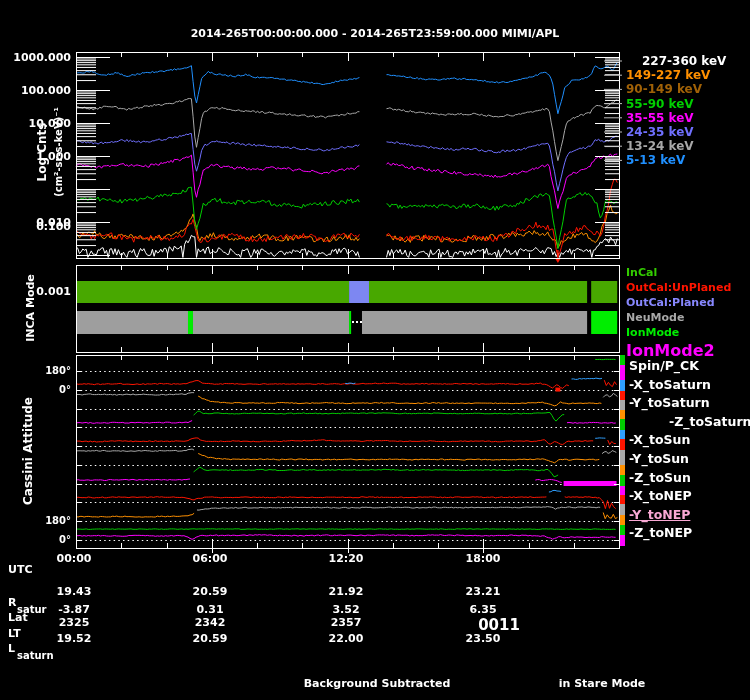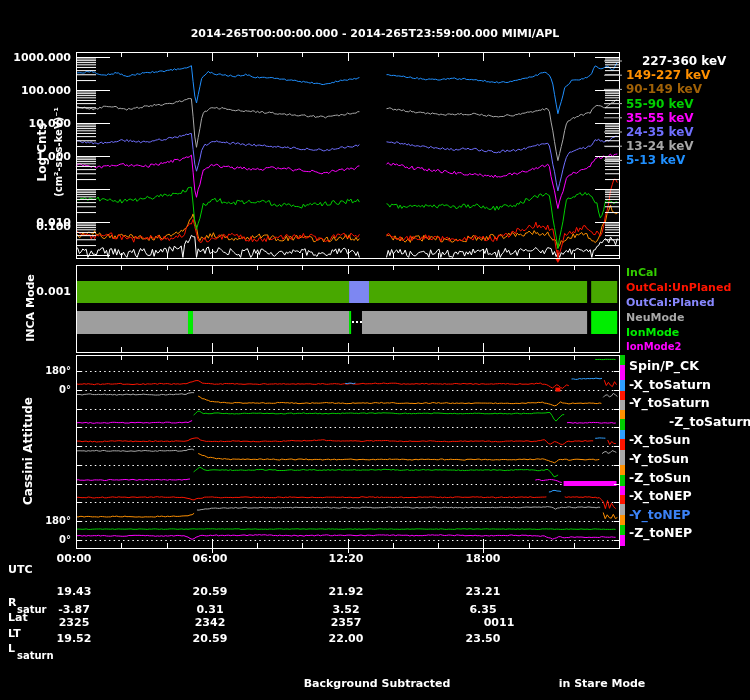--- a/index.html
+++ b/index.html
@@ -362,32 +362,32 @@
       <span class="abs b" style="left: 626px; top: 125px; font-size: 12px; color: rgb(112, 112, 255);">24-35 keV</span>
       <span class="abs b" style="left: 626px; top: 139.2px; font-size: 12px; color: rgb(168, 168, 168);">13-24 keV</span>
       <span class="abs b" style="left: 626px; top: 153.4px; font-size: 12px; color: rgb(32, 144, 255);">5-13 keV</span>
     </div>
   <div id="legend-mode">
       <span class="abs b" style="left: 626px; top: 266px; font-size: 11px; color: rgb(51, 204, 0);">InCal</span>
       <span class="abs b" style="left: 626px; top: 281px; font-size: 11px; color: rgb(255, 21, 0);">OutCal:UnPlaned</span>
       <span class="abs b" style="left: 626px; top: 296px; font-size: 11px; color: rgb(136, 136, 255);">OutCal:Planed</span>
       <span class="abs b" style="left: 626px; top: 311px; font-size: 11px; color: rgb(168, 168, 168);">NeuMode</span>
       <span class="abs b" style="left: 626px; top: 326px; font-size: 11px; color: rgb(0, 238, 0);">IonMode</span>
-      <span class="abs b" style="left: 626px; top: 341px; font-size: 10px; color: rgb(255, 0, 255);">IonMode2</span>
+      <span class="abs b" style="left: 626px; top: 341px; font-size: 16px; color: rgb(255, 0, 255);">IonMode2</span>
     </div>
   <div id="legend-att">
       <span class="abs b" style="left: 629px; top: 358px; font-size: 12.5px; color: rgb(255, 255, 255);">Spin/P_CK</span>
       <span class="abs b" style="left: 629px; top: 376.6px; font-size: 12.5px; color: rgb(255, 255, 255);">-X_toSaturn</span>
       <span class="abs b" style="left: 629px; top: 395.2px; font-size: 12.5px; color: rgb(255, 255, 255);">-Y_toSaturn</span>
       <span class="abs b" style="left: 629px; top: 413.8px; font-size: 12.5px; color: rgb(255, 255, 255); margin-left: 40px;">-Z_toSaturn</span>
       <span class="abs b" style="left: 629px; top: 432.4px; font-size: 12.5px; color: rgb(255, 255, 255);">-X_toSun</span>
       <span class="abs b" style="left: 629px; top: 451px; font-size: 12.5px; color: rgb(255, 255, 255);">-Y_toSun</span>
       <span class="abs b" style="left: 629px; top: 469.6px; font-size: 12.5px; color: rgb(255, 255, 255);">-Z_toSun</span>
       <span class="abs b" style="left: 629px; top: 488.2px; font-size: 12.5px; color: rgb(255, 255, 255);">-X_toNEP</span>
-      <span class="abs b" style="left: 629px; top: 506.8px; font-size: 12.5px; color: #3b82f6;">-Y_toNEP</span>
+      <span class="abs b" style="left: 629px; top: 506.8px; font-size: 12.5px; color: #f9a8d4; text-decoration: underline;">-Y_toNEP</span>
       <span class="abs b" style="left: 629px; top: 525.4px; font-size: 12.5px; color: rgb(255, 255, 255);">-Z_toNEP</span>
     </div>
   <div id="ephemeris">
       <span class="abs b" style="left: 8px; top: 563px; font-size: 11px;">UTC</span>
       <span class="abs b" style="left: 74px; top: 552px; font-size: 11px; transform: translateX(-50%);">00:00</span>
       <span class="abs b" style="left: 210px; top: 552px; font-size: 11px; transform: translateX(-50%);">06:00</span>
       <span class="abs b" style="left: 346px; top: 552px; font-size: 11px; transform: translateX(-50%);">12:20</span>
       <span class="abs b" style="left: 483px; top: 552px; font-size: 11px; transform: translateX(-50%);">18:00</span>
       <span class="abs b" style="left: 8px; top: 596px; font-size: 11px;">R</span>
       <span class="abs b" style="left: 17px; top: 604px; font-size: 10px;">satur</span>
@@ -397,21 +397,21 @@
       <span class="abs b" style="left: 483px; top: 585px; font-size: 11px; transform: translateX(-50%);">23.21</span>
       <span class="abs b" style="left: 8px; top: 611px; font-size: 11px;">Lat</span>
       <span class="abs b" style="left: 74px; top: 603px; font-size: 11px; transform: translateX(-50%);">-3.87</span>
       <span class="abs b" style="left: 210px; top: 603px; font-size: 11px; transform: translateX(-50%);">0.31</span>
       <span class="abs b" style="left: 346px; top: 603px; font-size: 11px; transform: translateX(-50%);">3.52</span>
       <span class="abs b" style="left: 483px; top: 603px; font-size: 11px; transform: translateX(-50%);">6.35</span>
       <span class="abs b" style="left: 8px; top: 627px; font-size: 11px;">LT</span>
       <span class="abs b" style="left: 74px; top: 616px; font-size: 11px; transform: translateX(-50%);">2325</span>
       <span class="abs b" style="left: 210px; top: 616px; font-size: 11px; transform: translateX(-50%);">2342</span>
       <span class="abs b" style="left: 346px; top: 616px; font-size: 11px; transform: translateX(-50%);">2357</span>
-      <span class="abs b" style="left: 483px; top: 616px; font-size: 11px; transform: translateX(-50%); padding-left: 32px;">0011</span>
+      <span class="abs b" style="left: 483px; top: 616px; font-size: 15px; transform: translateX(-50%); padding-left: 32px;">0011</span>
       <span class="abs b" style="left: 8px; top: 642px; font-size: 11px;">L</span>
       <span class="abs b" style="left: 17px; top: 650px; font-size: 10px;">saturn</span>
       <span class="abs b" style="left: 74px; top: 632px; font-size: 11px; transform: translateX(-50%);">19.52</span>
       <span class="abs b" style="left: 210px; top: 632px; font-size: 11px; transform: translateX(-50%);">20.59</span>
       <span class="abs b" style="left: 346px; top: 632px; font-size: 11px; transform: translateX(-50%);">22.00</span>
       <span class="abs b" style="left: 483px; top: 632px; font-size: 11px; transform: translateX(-50%);">23.50</span>
     </div>
 
   <div class="abs b" style="left:377px;top:677px;font-size:11px;transform:translateX(-50%);">Background Subtracted</div>
   <div class="abs b" style="left:602px;top:677px;font-size:11px;transform:translateX(-50%);">in Stare Mode</div>

